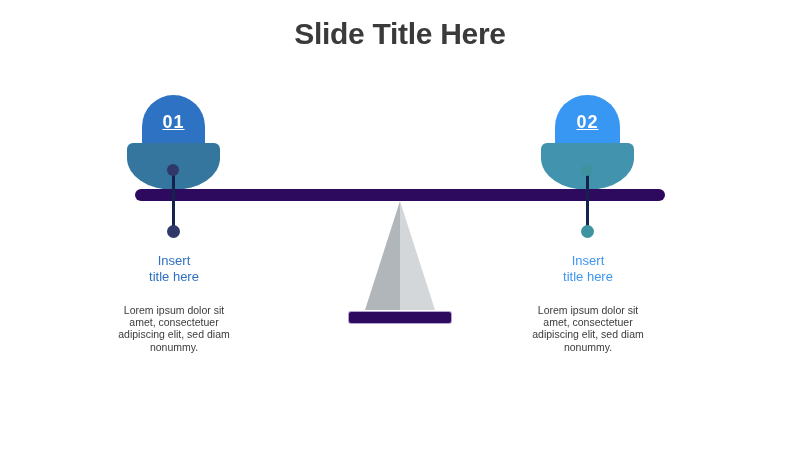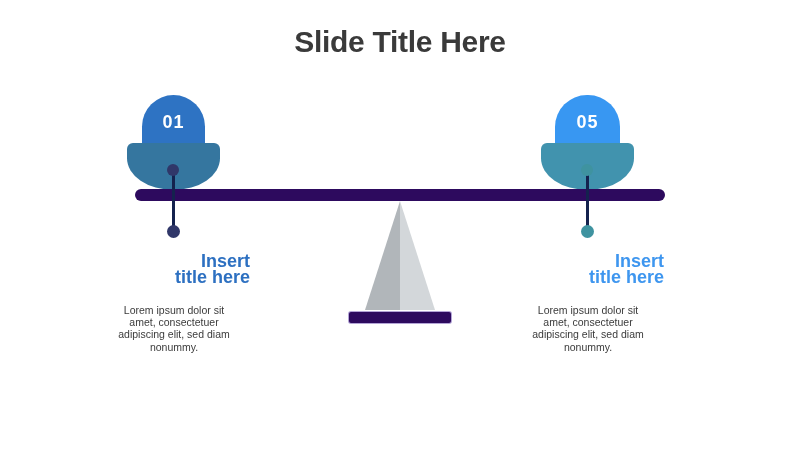--- a/index.html
+++ b/index.html
@@ -7,21 +7,21 @@
     position: relative;
     width: 800px;
     height: 450px;
     background: #ffffff;
     overflow: hidden;
     font-family: "Liberation Sans", sans-serif;
   }
   .abs { position: absolute; }
 
   .slide-title {
-    left: 0; top: 25px; width: 800px;
+    left: 0; top: 17px; width: 800px;
     text-align: center;
     font-size: 30px;
     font-weight: 700;
     letter-spacing: -0.3px;
     color: var(--title-text, #3a3a3a);
   }
 
   
   .beam {
     left: 135px; top: 189px;
@@ -60,20 +60,21 @@
     display: flex; align-items: center; justify-content: center;
   }
   .dome-1 { left: 142px; width: 63px; background: var(--dome-1, #2e73c3); }
   .dome-2 { left: 555px; width: 65px; background: var(--dome-2, #3897f2); }
   .weight-number {
     color: var(--number-text, #ffffff);
     font-size: 18px;
     font-weight: 700;
     letter-spacing: 1px;
     padding-top: 2px;
+    text-decoration: underline;
   }
   .bowl {
     top: 143px; height: 47px;
     border-radius: 6px 6px 47px 47px / 6px 6px 32px 32px;
     z-index: 3;
   }
   .bowl-1 { left: 127px; width: 93px; background: var(--bowl-1, #35769f); }
   .bowl-2 { left: 541px; width: 93px; background: var(--bowl-2, #4193ae); }
 
   
@@ -93,24 +94,23 @@
   .dot-bottom.c1 { left: 167px; }
   .dot-top.c2 { left: 581px; }
   .dot-bottom.c2 { left: 581px; }
 
   
   .text-block { width: 152px; text-align: center; z-index: 7; }
   .tb-1 { left: 98px; }
   .tb-2 { left: 512px; }
   .item-title {
     top: 253px;
-    font-size: 18px;
-    font-weight: 700;
+    font-size: 13px;
+    font-weight: 400;
     line-height: 16px;
-    text-align: right;
   }
   .item-title.tb-1 { color: var(--accent-1, #2d70c1); }
   .item-title.tb-2 { color: var(--accent-2, #3e96ef); }
   .item-body {
     top: 304px;
     font-size: 10.5px;
     line-height: 12.2px;
     color: var(--body-text, #3b3b3b);
   }
   .item-body span { display: block; }
@@ -130,21 +130,21 @@
 
   <div class="abs dome dome-1">
     <span class="weight-number">01</span>
   </div>
   <div class="abs bowl bowl-1"></div>
   <div class="abs connector connector-1"></div>
   <div class="abs dot dot-top c1 dot-1"></div>
   <div class="abs dot dot-bottom c1 dot-1"></div>
 
   <div class="abs dome dome-2">
-    <span class="weight-number">05</span>
+    <span class="weight-number">02</span>
   </div>
   <div class="abs bowl bowl-2"></div>
   <div class="abs connector connector-2"></div>
   <div class="abs dot dot-top c2 dot-2"></div>
   <div class="abs dot dot-bottom c2 dot-2"></div>
 
   <div class="abs text-block item-title tb-1">
     <span style="display:block">Insert</span>
     <span style="display:block">title here</span>
   </div>

